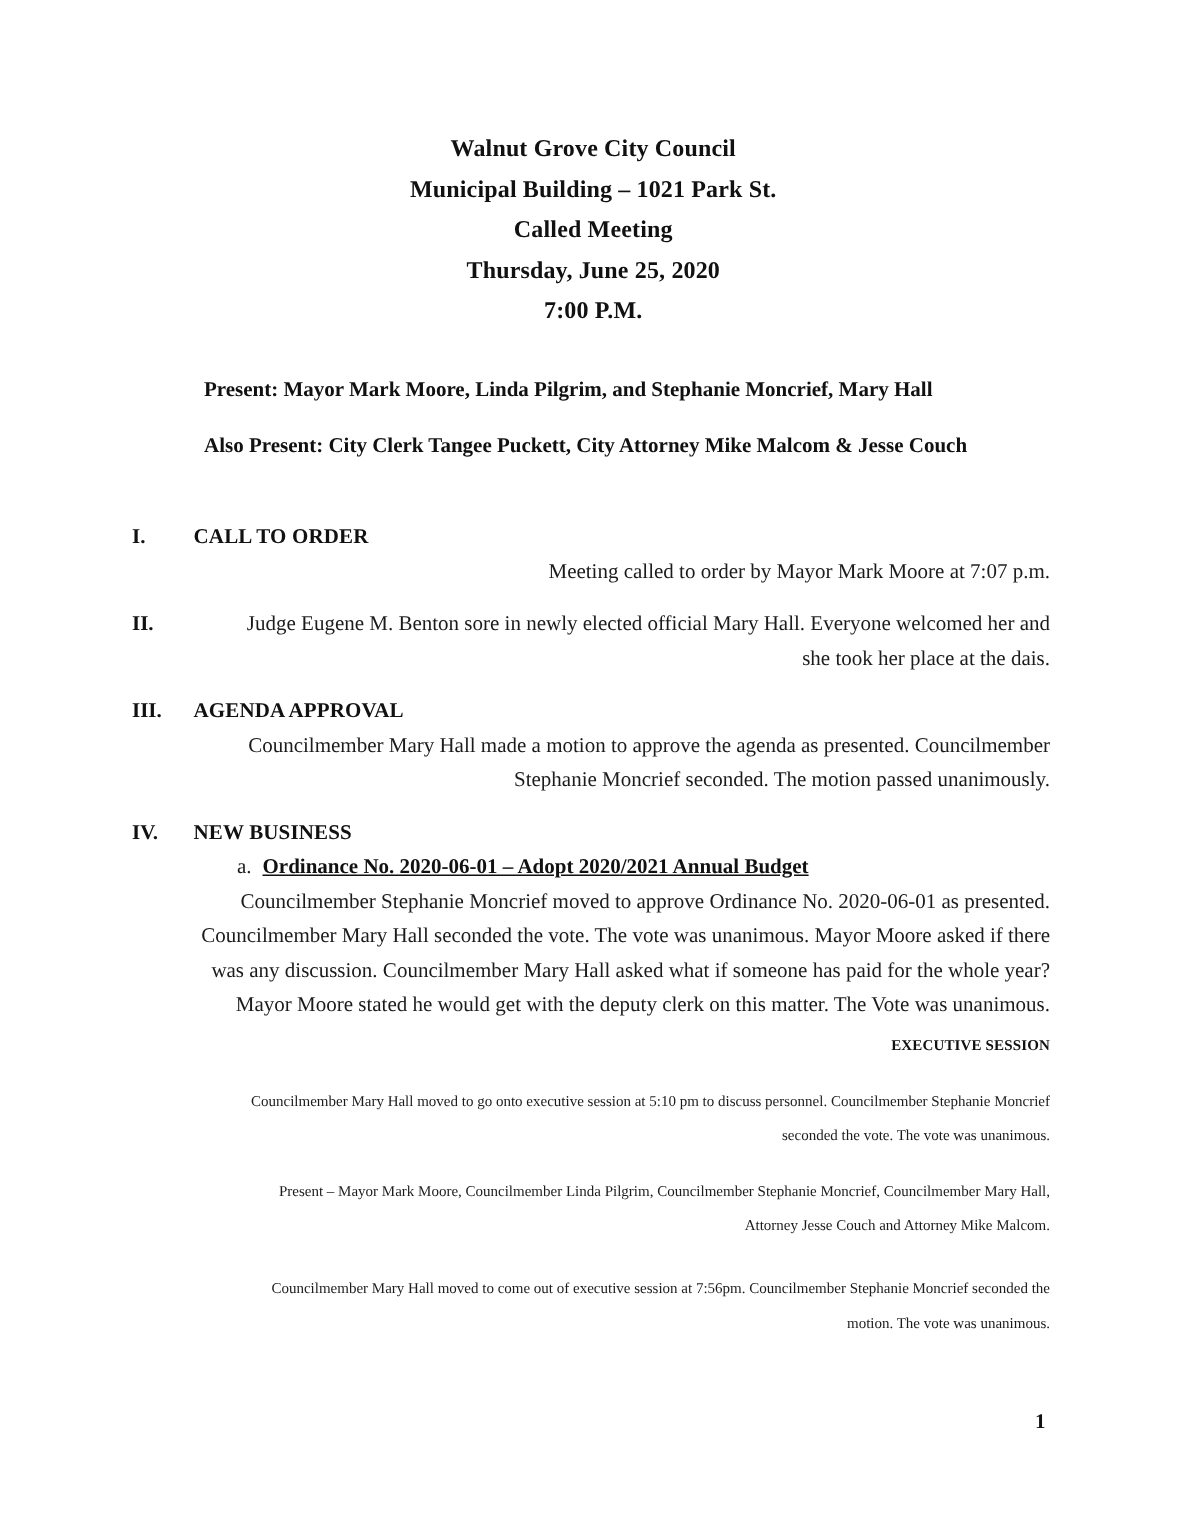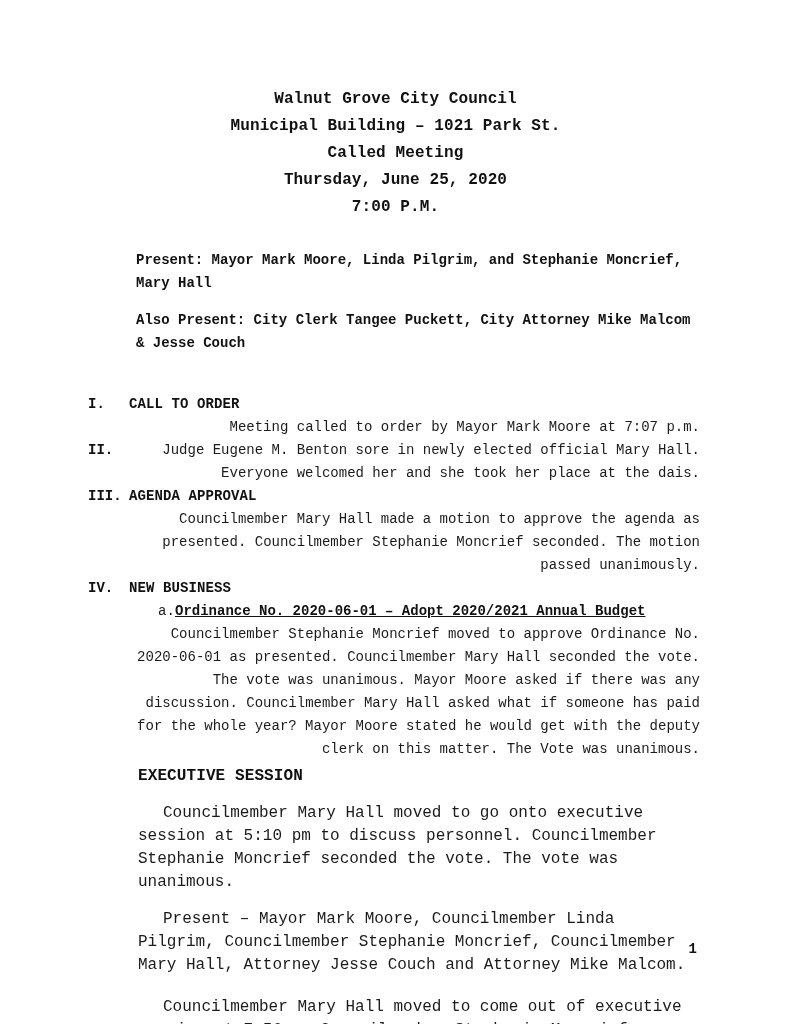--- a/index.html
+++ b/index.html
@@ -5,21 +5,21 @@
   html, body {
     margin: 0;
     padding: 0;
     background: #ffffff;
   }
   .page {
     position: relative;
     width: 791px;
     height: 1024px;
     background: #ffffff;
-    font-family: Liberation Mono, monospace;
+    font-family: Liberation Serif, serif;
     color: #1b1b1b;
     overflow: hidden;
     box-sizing: border-box;
   }
 
   
   .doc-header {
     padding-top: 86px;
     text-align: center;
     font-weight: bold;
@@ -40,20 +40,21 @@
   }
   .attendance .present-line { margin-top: 28px; }
   .attendance .also-present-line { margin-top: 14px; }
 
   
   .sections { margin-top: 38px; }
   .section {
     display: flex;
     margin-left: 88px;
     margin-right: 91px;
+    margin-top: 12px;
     font-size: 14px;
     line-height: 23px;
   }
   .section:first-child { margin-top: 0; }
   .section .numeral {
     width: 41px;
     flex-shrink: 0;
     font-weight: bold;
     color: #111111;
   }
@@ -81,22 +82,23 @@
   .subitem .sub-text {
     font-weight: bold;
     text-decoration: underline;
     color: #111111;
   }
 
   
   .exec {
     margin-left: 138px;
     margin-right: 91px;
-    font-size: 16px;
+    font-size: 10px;
     line-height: 23px;
+    text-align: right;
   }
   .exec-heading {
     margin-top: 4px;
     font-weight: bold;
     color: #111111;
     letter-spacing: 0.1px;
   }
   .exec p {
     margin: 14px 0 0 0;
     text-indent: 25px;

